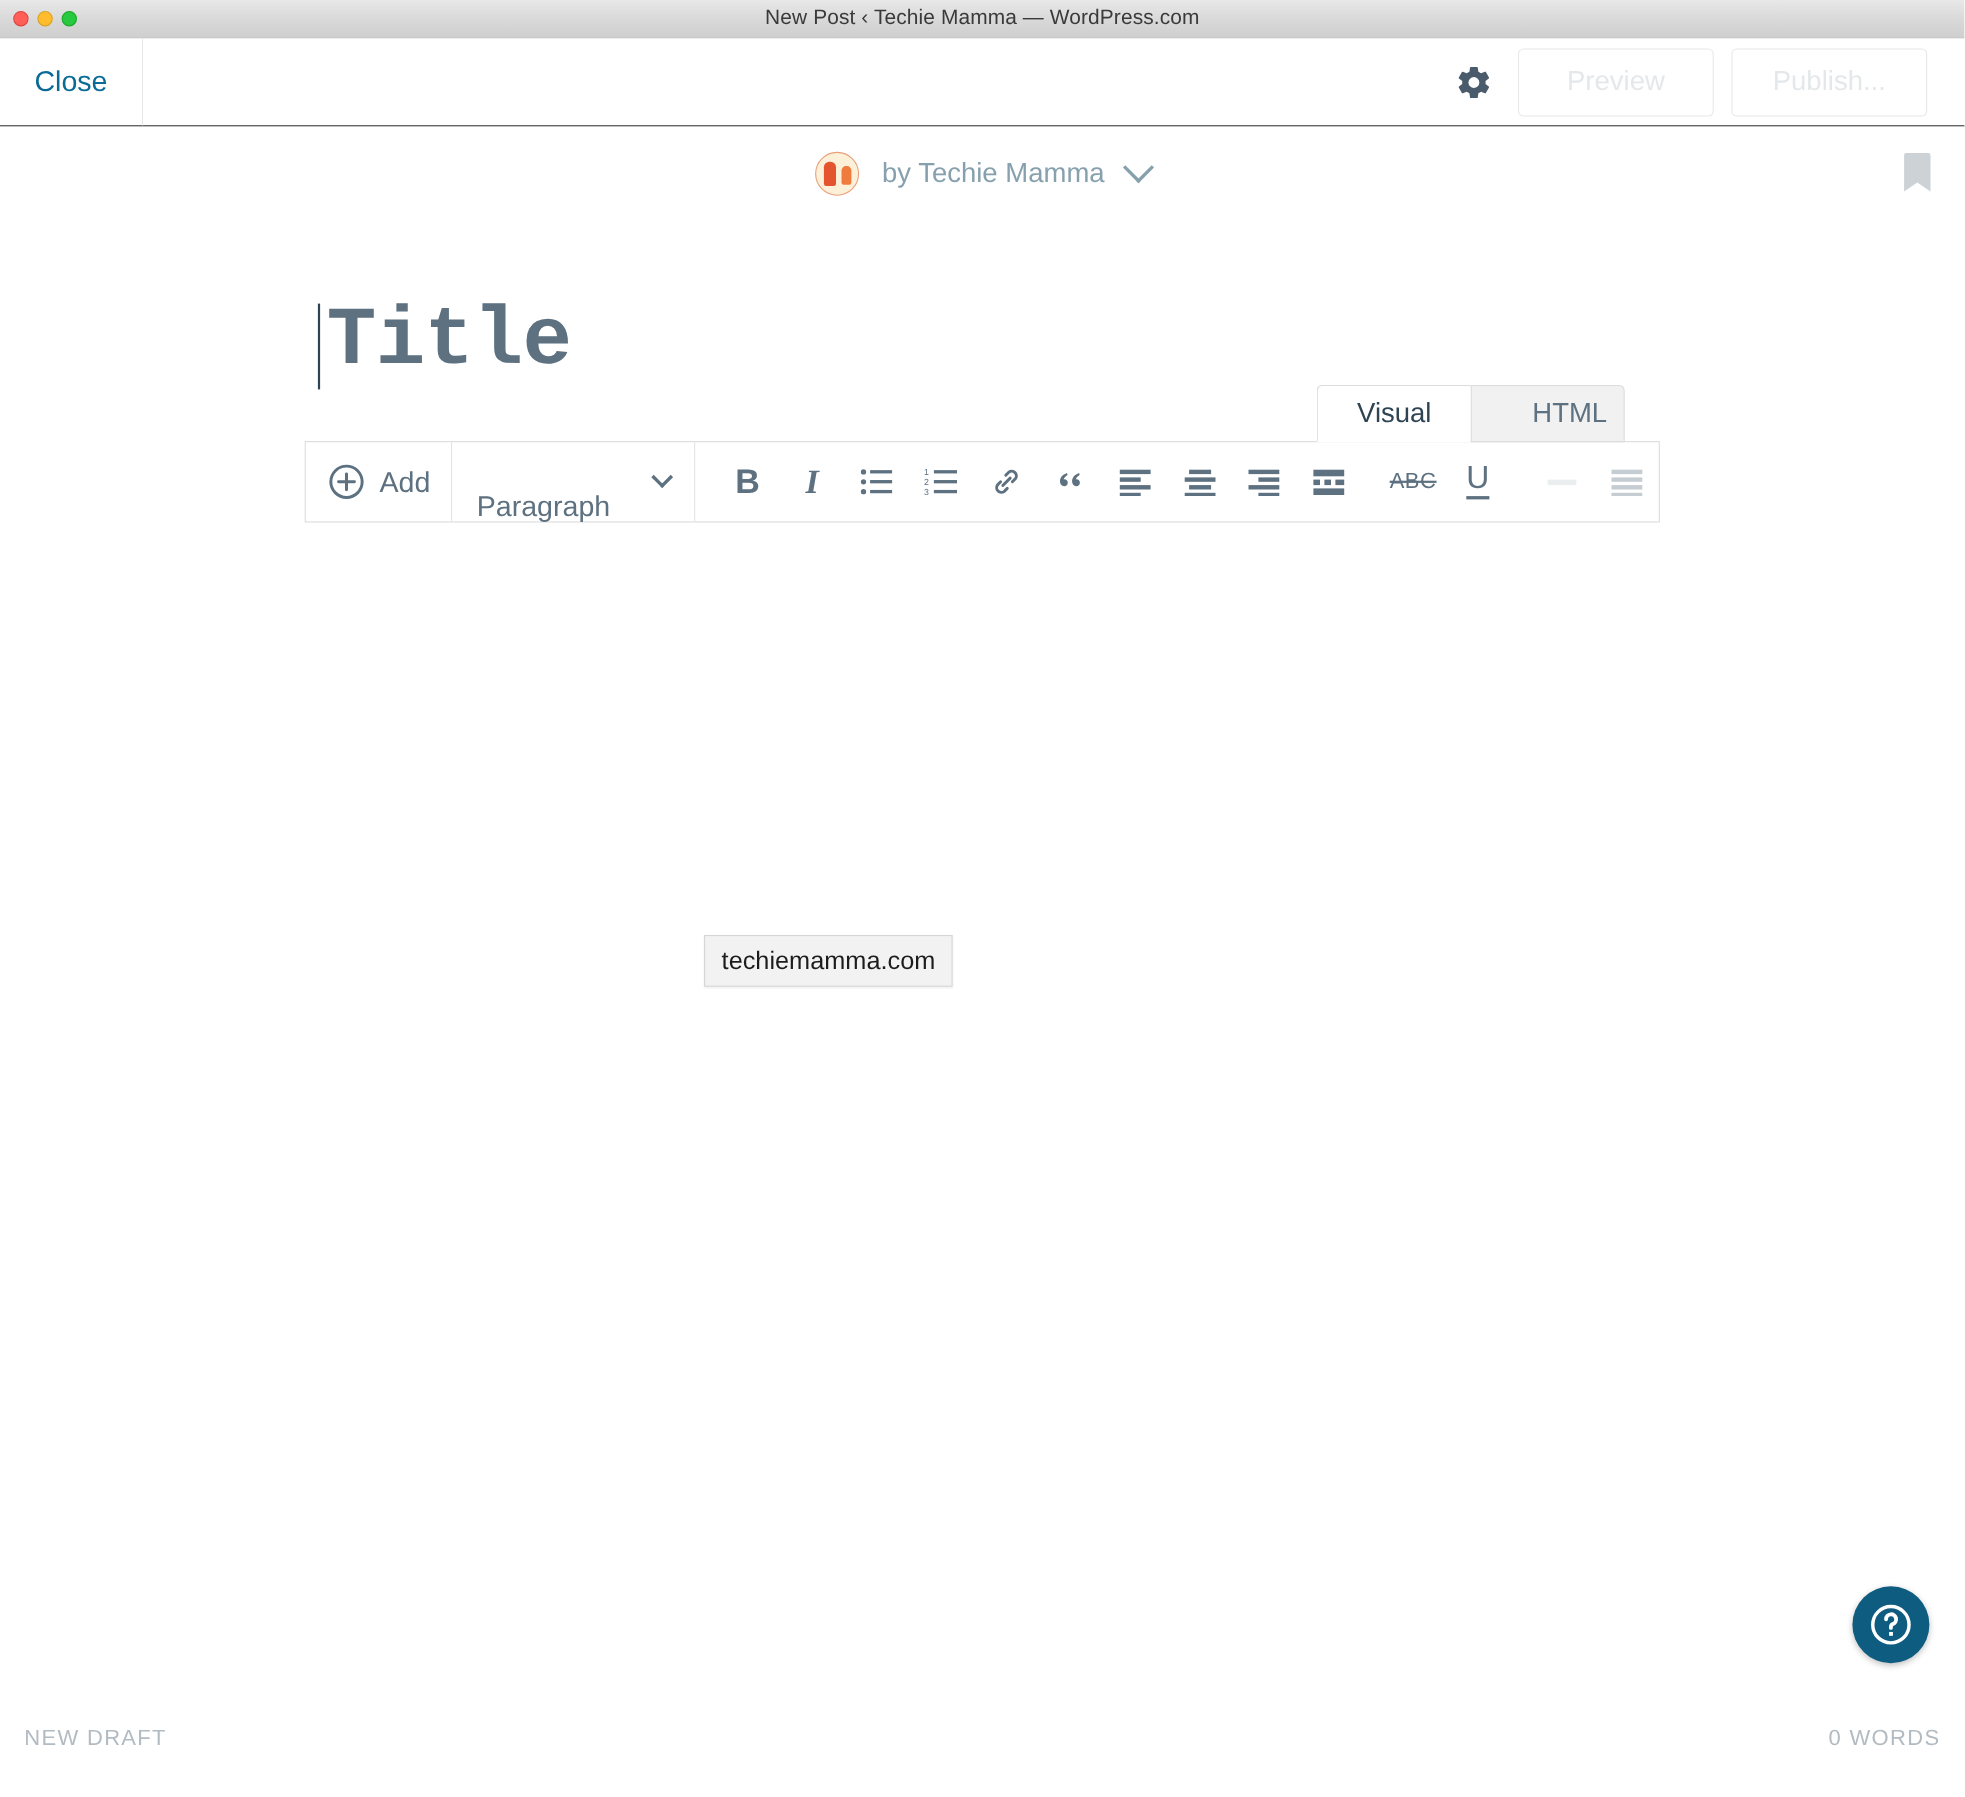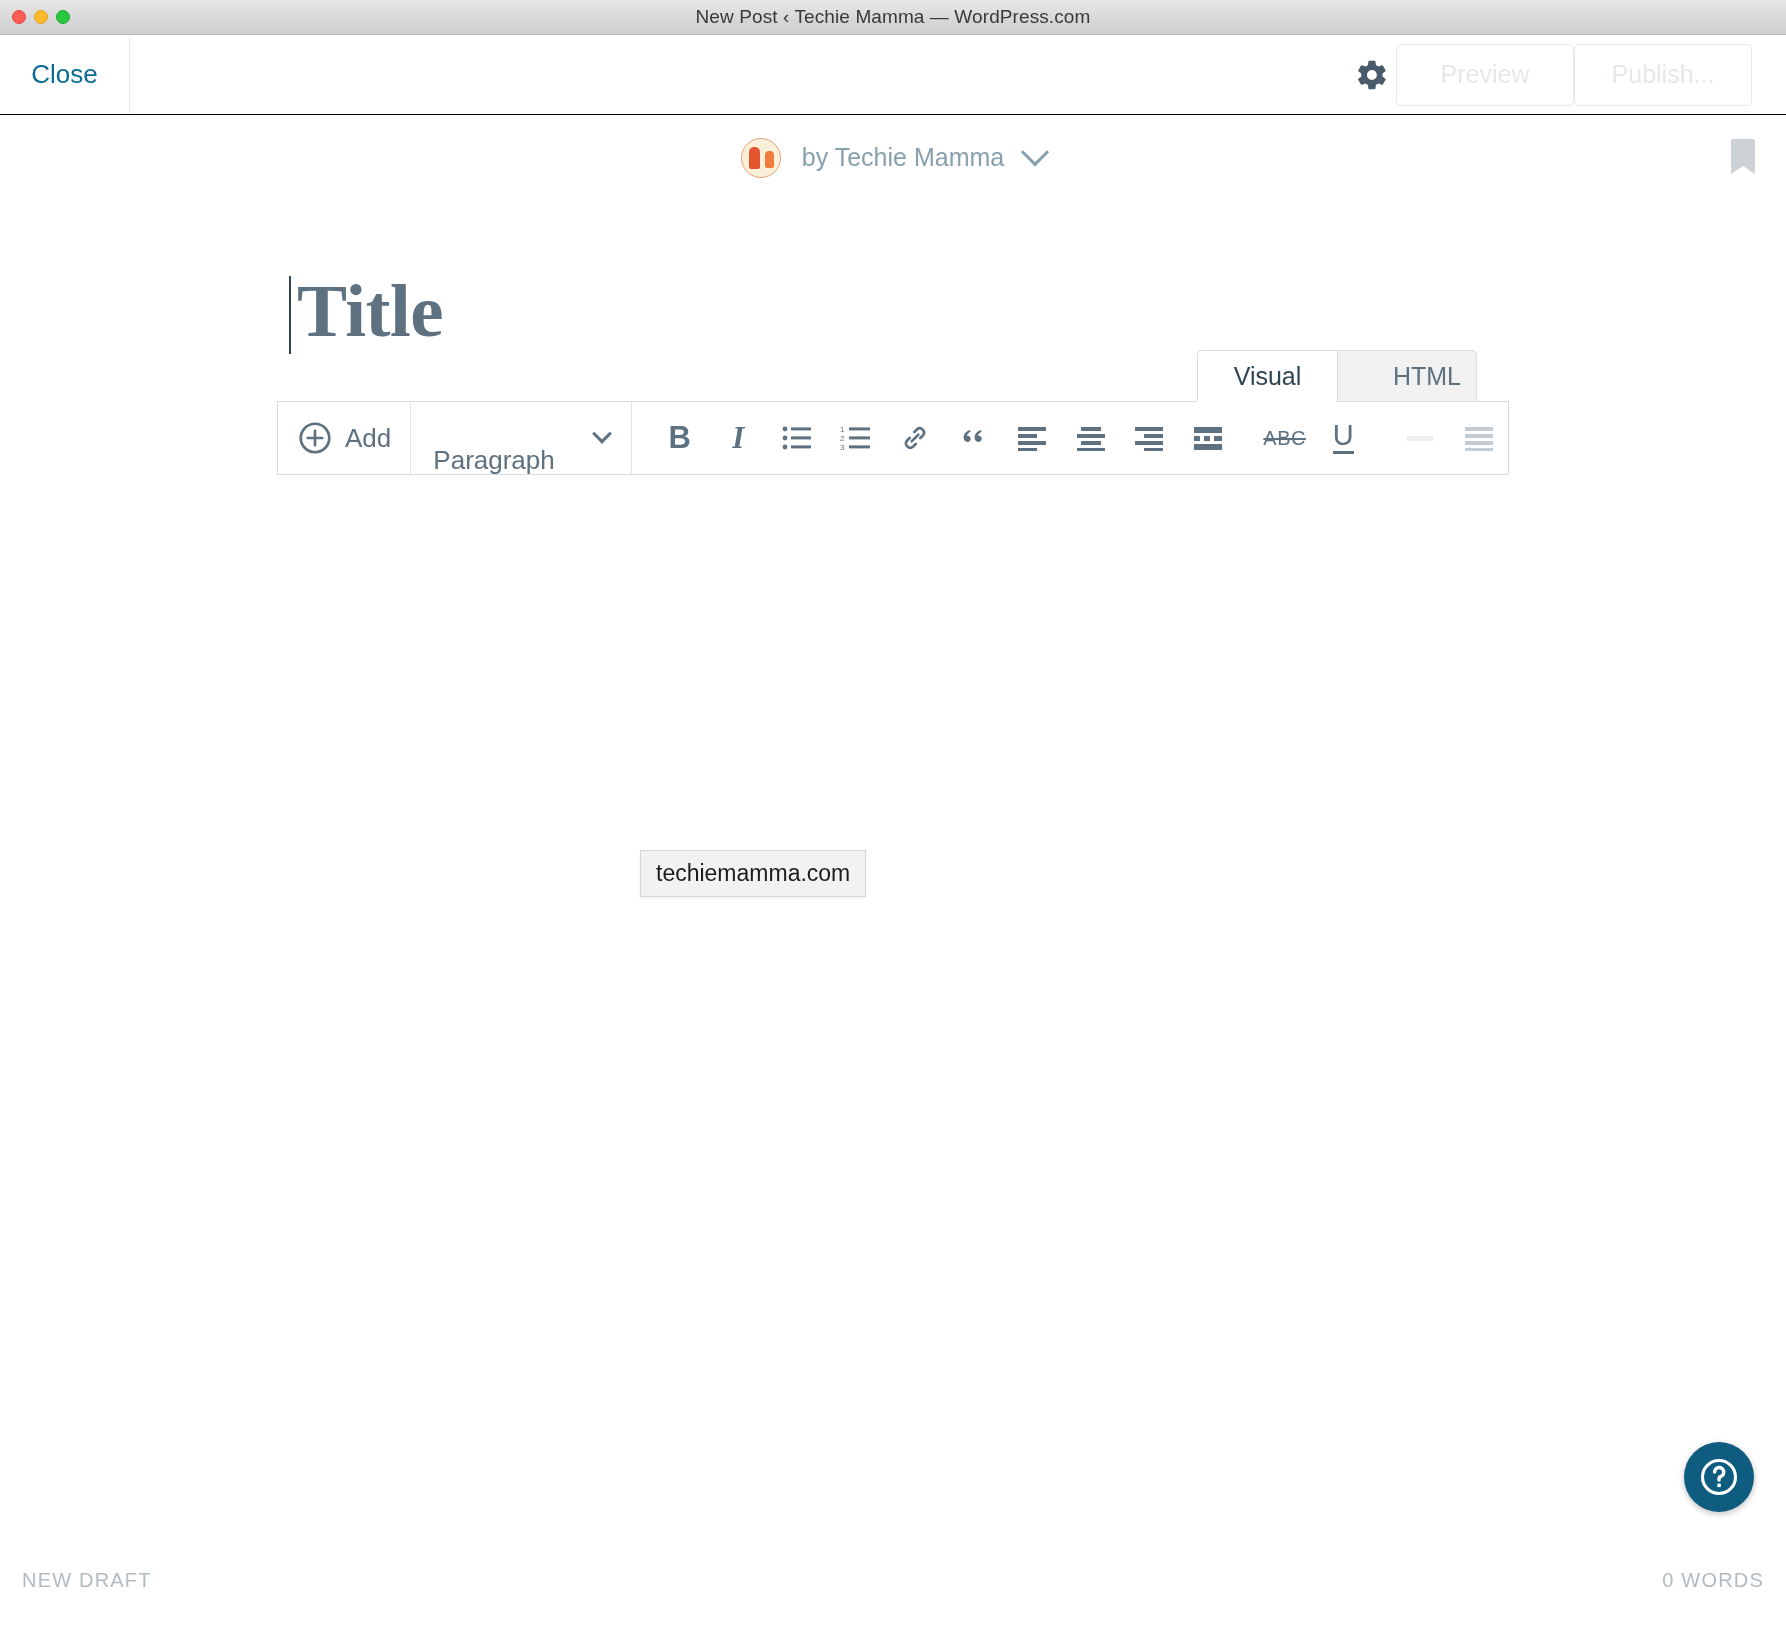--- a/index.html
+++ b/index.html
@@ -114,20 +114,21 @@
     font-size: 20px;
     color: #4f6b7c;
     padding: 0 11px;
     margin-left: 14px;
     cursor: pointer;
   }
   .bar-right {
     margin-left: auto;
     display: flex;
     align-items: center;
+    gap: 16px;
     padding-right: 34px;
   }
   .gear-btn {
     width: 48px; height: 48px;
     display: flex; align-items: center; justify-content: center;
     cursor: pointer;
   }
   .ghost-btn {
     width: 178px;
     height: 62px;
@@ -197,21 +198,21 @@
   }
   .caret {
     position: absolute;
     left: 12px;
     top: 76px;
     width: 2px;
     height: 78px;
     background: #2e4453;
   }
   .title-placeholder {
-    font-family: Liberation Serif, serif;
+    font-family: Liberation Mono, monospace;
     font-size: 75px;
     font-weight: 700;
     color: #5e7180;
     letter-spacing: -0.5px;
     line-height: 1;
     padding-left: 8px;
   }
 
   
   .tabs {

